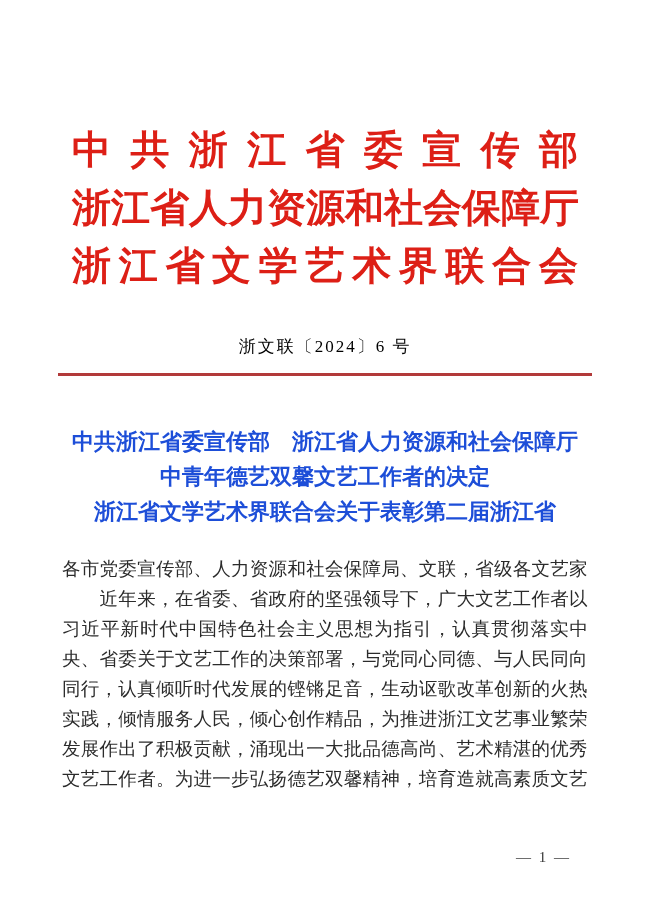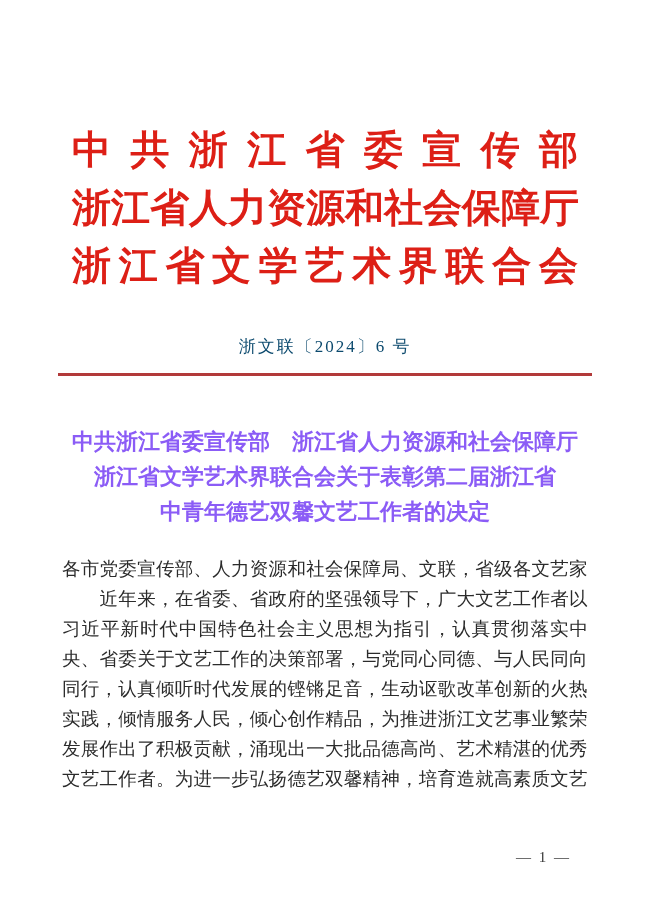--- a/index.html
+++ b/index.html
@@ -32,21 +32,21 @@
   
   .doc-number {
     position: absolute;
     top: 337px;
     left: 0;
     right: 0;
     text-align: center;
     font-size: 17px;
     line-height: 20px;
     letter-spacing: 2px;
-    color: #0c4a6e;
+    color: #000000;
   }
   
   .red-rule {
     position: absolute;
     top: 373px;
     left: 58px;
     right: 58px;
     height: 3px;
   }
   
@@ -95,24 +95,24 @@
   <div class="letterhead" style="color: rgb(221, 31, 22);">
     <div class="lh-line"><span>中</span><span>共</span><span>浙</span><span>江</span><span>省</span><span>委</span><span>宣</span><span>传</span><span>部</span></div>
     <div class="lh-line"><span>浙</span><span>江</span><span>省</span><span>人</span><span>力</span><span>资</span><span>源</span><span>和</span><span>社</span><span>会</span><span>保</span><span>障</span><span>厅</span></div>
     <div class="lh-line"><span>浙</span><span>江</span><span>省</span><span>文</span><span>学</span><span>艺</span><span>术</span><span>界</span><span>联</span><span>合</span><span>会</span></div>
   </div>
 
   <div class="doc-number">浙文联〔2024〕6 号</div>
 
   <div class="red-rule" style="background: rgb(178, 58, 58);"></div>
 
-  <div class="title" style="color: #8b5cf6;">
+  <div class="title" style="color: #1d4ed8;">
     <div class="title-line">中共浙江省委宣传部　浙江省人力资源和社会保障厅</div>
+    <div class="title-line">中青年德艺双馨文艺工作者的决定</div>
     <div class="title-line">浙江省文学艺术界联合会关于表彰第二届浙江省</div>
-    <div class="title-line">中青年德艺双馨文艺工作者的决定</div>
   </div>
 
   <div class="body-text" style="color: rgb(43, 43, 43);">
     <div class="body-line j"><span>各</span><span>市</span><span>党</span><span>委</span><span>宣</span><span>传</span><span>部</span><span>、</span><span>人</span><span>力</span><span>资</span><span>源</span><span>和</span><span>社</span><span>会</span><span>保</span><span>障</span><span>局</span><span>、</span><span>文</span><span>联</span><span>，</span><span>省</span><span>级</span><span>各</span><span>文</span><span>艺</span><span>家</span></div>
     <div class="body-line j"><span>　</span><span>　</span><span>近</span><span>年</span><span>来</span><span>，</span><span>在</span><span>省</span><span>委</span><span>、</span><span>省</span><span>政</span><span>府</span><span>的</span><span>坚</span><span>强</span><span>领</span><span>导</span><span>下</span><span>，</span><span>广</span><span>大</span><span>文</span><span>艺</span><span>工</span><span>作</span><span>者</span><span>以</span></div>
     <div class="body-line j"><span>习</span><span>近</span><span>平</span><span>新</span><span>时</span><span>代</span><span>中</span><span>国</span><span>特</span><span>色</span><span>社</span><span>会</span><span>主</span><span>义</span><span>思</span><span>想</span><span>为</span><span>指</span><span>引</span><span>，</span><span>认</span><span>真</span><span>贯</span><span>彻</span><span>落</span><span>实</span><span>中</span></div>
     <div class="body-line j"><span>央</span><span>、</span><span>省</span><span>委</span><span>关</span><span>于</span><span>文</span><span>艺</span><span>工</span><span>作</span><span>的</span><span>决</span><span>策</span><span>部</span><span>署</span><span>，</span><span>与</span><span>党</span><span>同</span><span>心</span><span>同</span><span>德</span><span>、</span><span>与</span><span>人</span><span>民</span><span>同</span><span>向</span></div>
     <div class="body-line j"><span>同</span><span>行</span><span>，</span><span>认</span><span>真</span><span>倾</span><span>听</span><span>时</span><span>代</span><span>发</span><span>展</span><span>的</span><span>铿</span><span>锵</span><span>足</span><span>音</span><span>，</span><span>生</span><span>动</span><span>讴</span><span>歌</span><span>改</span><span>革</span><span>创</span><span>新</span><span>的</span><span>火</span><span>热</span></div>
     <div class="body-line j"><span>实</span><span>践</span><span>，</span><span>倾</span><span>情</span><span>服</span><span>务</span><span>人</span><span>民</span><span>，</span><span>倾</span><span>心</span><span>创</span><span>作</span><span>精</span><span>品</span><span>，</span><span>为</span><span>推</span><span>进</span><span>浙</span><span>江</span><span>文</span><span>艺</span><span>事</span><span>业</span><span>繁</span><span>荣</span></div>
     <div class="body-line j"><span>发</span><span>展</span><span>作</span><span>出</span><span>了</span><span>积</span><span>极</span><span>贡</span><span>献</span><span>，</span><span>涌</span><span>现</span><span>出</span><span>一</span><span>大</span><span>批</span><span>品</span><span>德</span><span>高</span><span>尚</span><span>、</span><span>艺</span><span>术</span><span>精</span><span>湛</span><span>的</span><span>优</span><span>秀</span></div>

